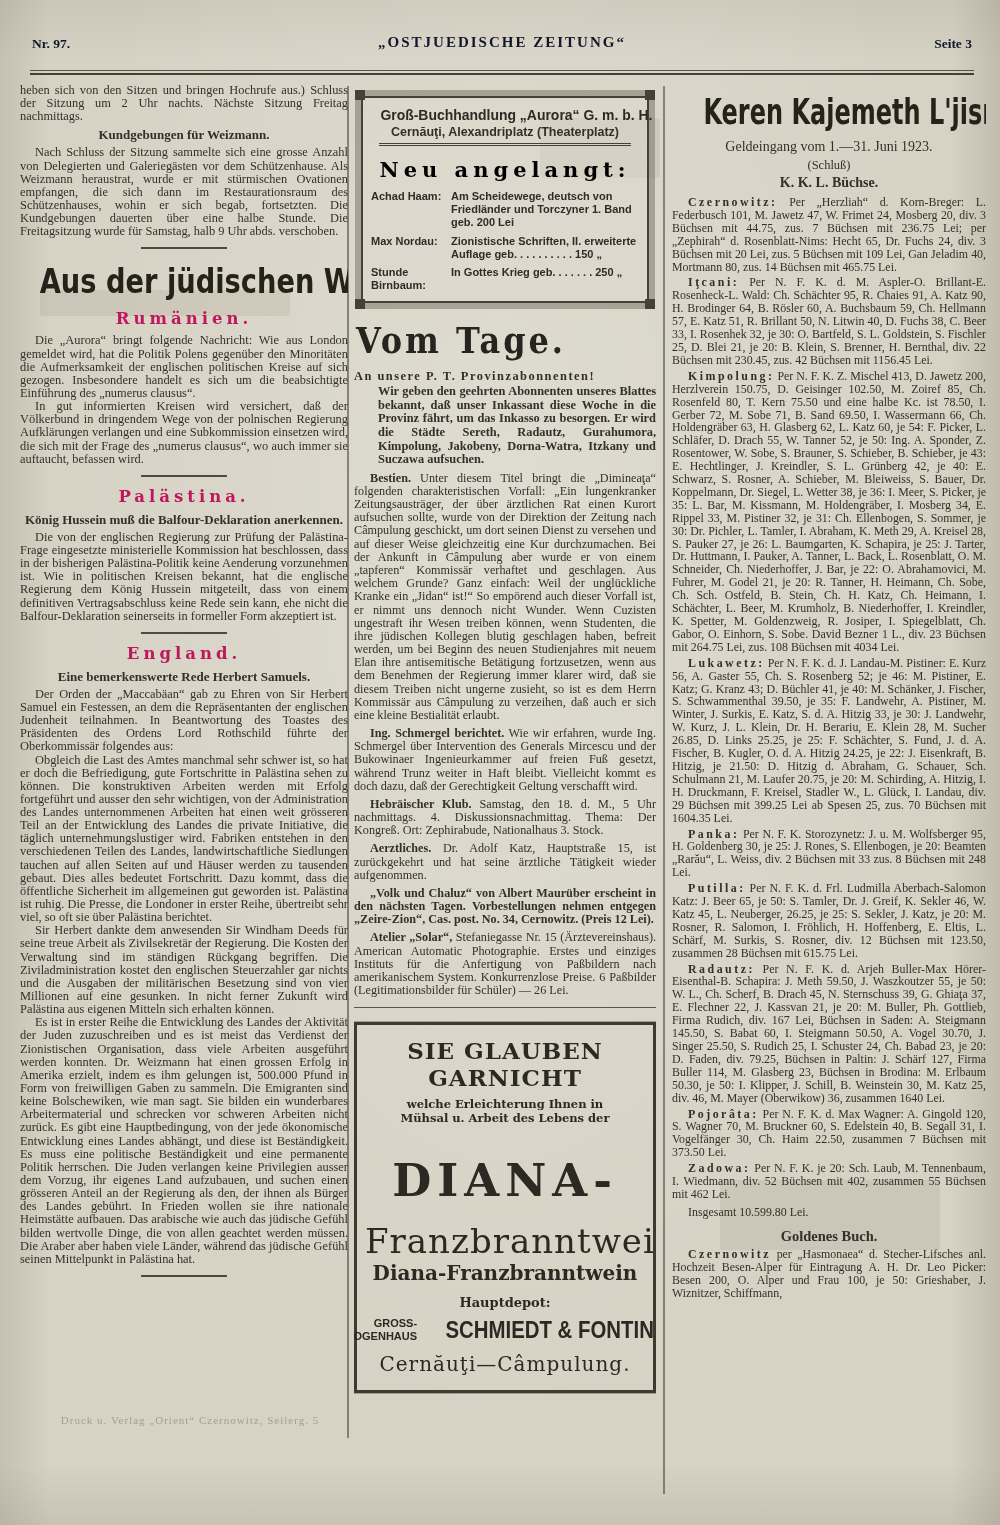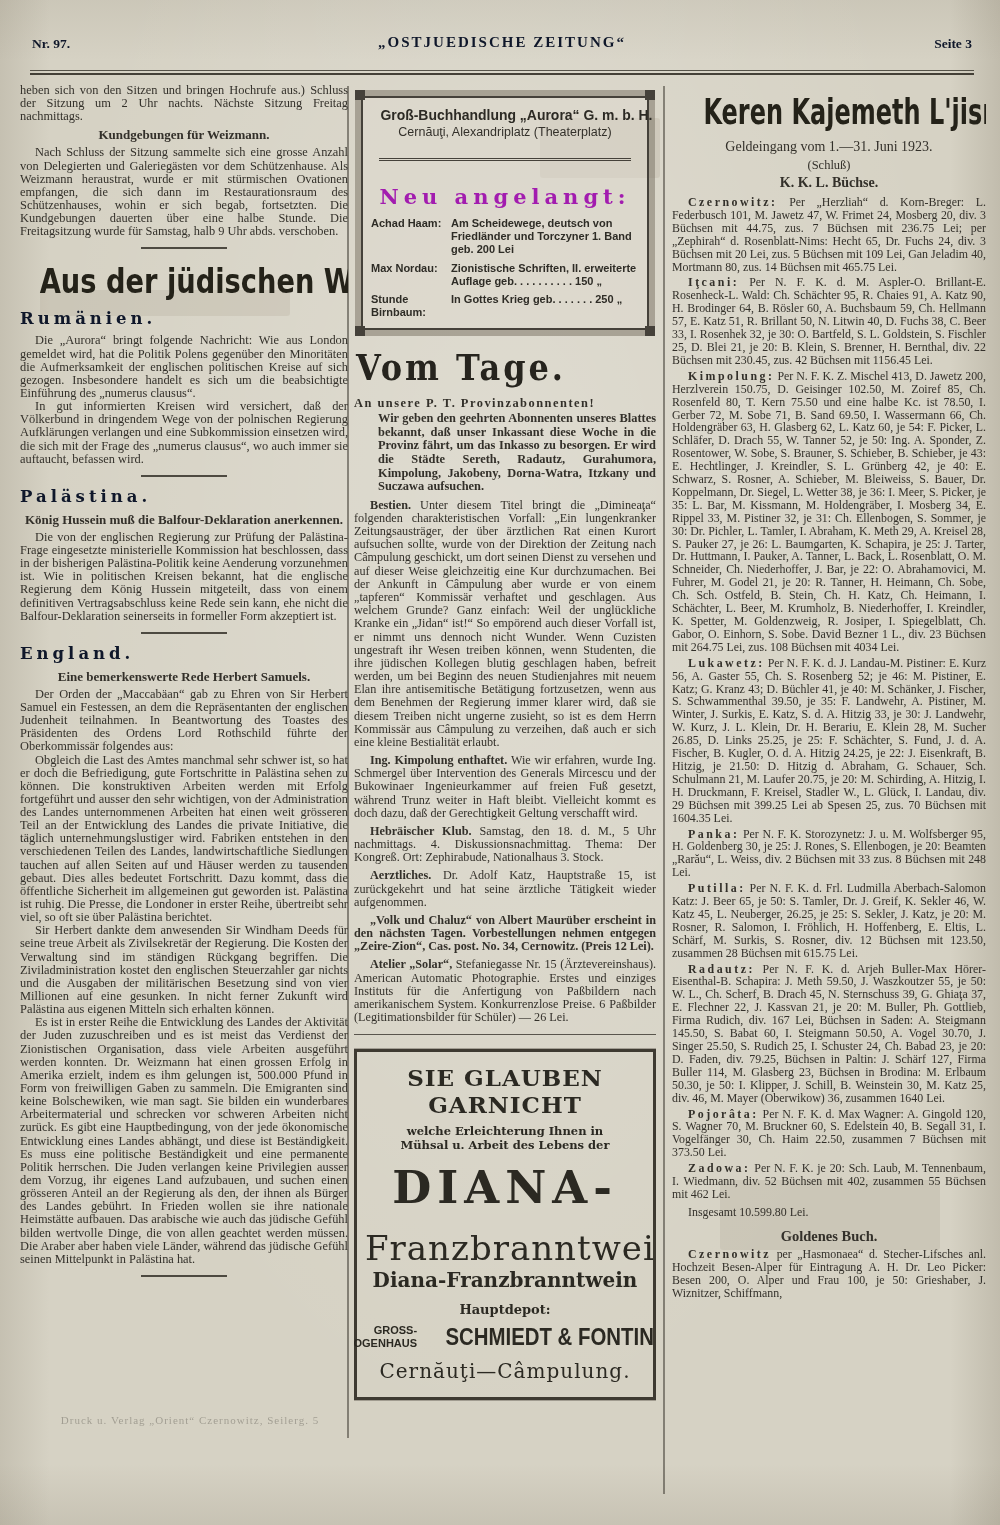--- a/index.html
+++ b/index.html
@@ -27,21 +27,21 @@
   
   .col{position:absolute;top:84px;overflow:hidden;}
   .col-left{left:20px;width:328px;height:1400px;}
   .col-mid{left:354px;width:302px;height:1436px;top:88px;}
   .col-right{left:672px;width:314px;height:1434px;top:88px;}
   
   .blk{margin:0;}
   .blk-cont,.blk-p{font-size:12.4px;line-height:1.06;text-align:justify;}
   .blk-p{text-indent:15px;}
   .blk-subhead{text-align:center;font-weight:bold;font-size:13px;margin:4px 0 3px;}
-  .blk-head{font-weight:bold;font-family:"DejaVu Serif",serif;font-size:16.5px;letter-spacing:4px;margin:10px 0 6px;color:#0f172a;}
+  .blk-head{text-align:center;font-weight:bold;font-family:"DejaVu Serif",serif;font-size:16.5px;letter-spacing:4px;margin:10px 0 6px;color:#be185d;}
   .blk-bigtitle{text-align:center;font-weight:bold;font-family:"DejaVu Sans",sans-serif;font-size:31px;white-space:nowrap;transform:scale(.88,1.1);transform-origin:50% 50%;margin:14px 0 8px;color:#242219;}
   .blk-divider{width:86px;border-top:2px solid rgba(42,39,31,.8);margin:9px auto 8px;}
   .blk-entry,.blk-entry-bold{font-size:12.2px;line-height:1.08;text-align:justify;text-indent:16px;margin-top:5px;}
   .blk-entry-bold{font-weight:bold;}
   .blk-entry .lead,.blk-entry-bold .lead{font-weight:bold;}
   .blk-notice{font-weight:bold;font-size:12.4px;line-height:1.1;margin-top:2px;}
   .blk-notice .lead{display:block;letter-spacing:1.5px;text-indent:0;margin-bottom:1px;}
   .blk-notice .ntext{display:block;padding-left:24px;text-align:justify;}
   .blk-line{font-size:12.2px;text-indent:16px;margin-top:4px;}
   .blk-head2{text-align:center;font-weight:bold;font-size:14.5px;margin:8px 0 3px;}
@@ -56,30 +56,30 @@
   .k-section{text-align:center;font-weight:bold;font-size:14px;margin-bottom:5px;}
   
   .vomtage{font-family:"DejaVu Serif",serif;font-weight:bold;font-size:33px;letter-spacing:3px;margin:16px 0 10px 2px;transform:scale(.97,1.08);transform-origin:0 50%;color:#26241e;}
   .mid-rule{border-top:1.5px solid rgba(45,42,35,.75);margin:10px 0 0;}
   
   .ad-aurora{position:relative;border:2px solid #45413a;box-shadow:0 0 0 6px rgba(125,119,103,.55);margin:8px 7px 18px 7px;padding:8px 8px 4px;background:rgba(222,218,206,.45);}
   .ad-aurora .corner{position:absolute;width:10px;height:10px;background:#45413a;}
   .ad-aurora .c-tl{left:-8px;top:-8px}.ad-aurora .c-tr{right:-8px;top:-8px}
   .ad-aurora .c-bl{left:-8px;bottom:-8px}.ad-aurora .c-br{right:-8px;bottom:-8px}
   .a-title{font-family:"Liberation Sans",sans-serif;font-weight:bold;font-size:15px;text-align:center;white-space:nowrap;transform:scaleX(.93);transform-origin:center;color:#2c2a24;}
-  .a-address{font-family:"Liberation Sans",sans-serif;font-weight:normal;font-size:12.5px;text-align:center;border-bottom:3px double #45413a;padding-bottom:19px;margin:2px 8px 23px;}
-  .a-neu{font-family:"DejaVu Serif",serif;font-weight:bold;font-size:21px;letter-spacing:5px;text-align:center;margin:2px 0 8px;color:#a21caf;}
+  .a-address{font-family:"Liberation Sans",sans-serif;font-weight:bold;font-size:12.5px;text-align:center;border-bottom:3px double #45413a;padding-bottom:4px;margin:2px 8px 11px;}
+  .a-neu{font-family:"DejaVu Serif",serif;font-weight:bold;font-size:21px;letter-spacing:5px;text-align:center;margin:2px 0 8px;color:#000000;}
   .book-row{display:flex;font-family:"Liberation Sans",sans-serif;font-size:11px;font-weight:bold;margin-bottom:5px;line-height:1.2;color:#2e2c26;}
   .book-label{width:80px;flex:none;}
   .book-text{flex:1;}
   
   .ad-diana{border:3px solid #3e3a31;box-shadow:0 0 0 1px rgba(62,58,49,.35);margin-top:14px;padding:12px 8px 14px;text-align:center;font-family:"DejaVu Serif",serif;color:#2b2922;}
   .d1{font-size:23px;font-weight:bold;letter-spacing:1px;}
   .d2{font-size:11.5px;font-weight:bold;width:215px;margin:7px auto 0;line-height:1.2;}
-  .brand1{font-size:45px;font-weight:bold;letter-spacing:6px;margin-top:8px;}
+  .brand1{font-size:45px;font-weight:bold;letter-spacing:6px;margin-top:28px;}
   .brand2{font-size:34px;letter-spacing:1px;margin-top:14px;}
   .dbody{font-size:11.8px;font-weight:bold;width:218px;margin:16px auto 4px;text-align:justify;line-height:1.22;}
   .dproduct{font-size:20px;font-weight:bold;margin-top:0;}
   .ddepot{font-size:13px;font-weight:bold;margin-top:10px;}
   .dstore{display:flex;align-items:center;justify-content:center;gap:10px;margin-top:6px;}
   .store-small{font-family:"Liberation Sans",sans-serif;font-weight:bold;font-size:11px;line-height:1.15;text-align:right;}
   .store-big{font-family:"Liberation Sans",sans-serif;font-weight:bold;font-size:24px;white-space:nowrap;transform:scaleX(.85);transform-origin:center;}
   .dcities{font-size:20px;letter-spacing:1px;margin-top:8px;}
   
   .imprint{position:absolute;left:60px;top:1414px;width:260px;text-align:center;font-size:11px;letter-spacing:1px;opacity:.32;}
@@ -147,21 +147,21 @@
     </div>
   </div>
 
   <div class="vomtage">Vom Tage.</div>
   <div>
       <div class="blk blk-notice">
         <span class="lead">An unsere P. T. Provinzabonnenten!</span>
         <span class="ntext">Wir geben den geehrten Abonnenten unseres Blattes bekannt, daß unser Inkassant diese Woche in die Provinz fährt, um das Inkasso zu besorgen. Er wird die Städte Sereth, Radautz, Gurahumora, Kimpolung, Jakobeny, Dorna-Watra, Itzkany und Suczawa aufsuchen.</span>
       </div>
       <div class="blk blk-entry"><span class="lead">Bestien.</span> Unter diesem Titel bringt die „Dimineaţa“ folgenden charakteristischen Vorfall: „Ein lungenkranker Zeitungsausträger, der über ärztlichen Rat einen Kurort aufsuchen sollte, wurde von der Direktion der Zeitung nach Câmpulung geschickt, um dort seinen Dienst zu versehen und auf dieser Weise gleichzeitig eine Kur durchzumachen. Bei der Ankunft in Câmpulung aber wurde er von einem „tapferen“ Kommissär verhaftet und geschlagen. Aus welchem Grunde? Ganz einfach: Weil der unglückliche Kranke ein „Jidan“ ist!“ So empörend auch dieser Vorfall ist, er nimmt uns dennoch nicht Wunder. Wenn Cuzisten ungestraft ihr Wesen treiben können, wenn Studenten, die ihre jüdischen Kollegen blutig geschlagen haben, befreit werden, um bei Beginn des neuen Studienjahres mit neuem Elan ihre antisemitische Betätigung fortzusetzen, wenn aus dem Benehmen der Regierung immer klarer wird, daß sie diesem Treiben nicht ungerne zusieht, so ist es dem Herrn Kommissär aus Câmpulung zu verzeihen, daß auch er sich eine kleine Bestialität erlaubt.</div>
-      <div class="blk blk-entry"><span class="lead">Ing. Kimpolung enthaftet.</span> Wie wir erfahren, wurde Ing. Schmergel über Intervention des Generals Mircescu und der Bukowinaer Ingenieurkammer auf freien Fuß gesetzt, während Trunz weiter in Haft bleibt. Vielleicht kommt es doch dazu, daß der Gerechtigkeit Geltung verschafft wird.</div>
+      <div class="blk blk-entry"><span class="lead">Ing. Schmergel berichtet.</span> Wie wir erfahren, wurde Ing. Schmergel über Intervention des Generals Mircescu und der Bukowinaer Ingenieurkammer auf freien Fuß gesetzt, während Trunz weiter in Haft bleibt. Vielleicht kommt es doch dazu, daß der Gerechtigkeit Geltung verschafft wird.</div>
       <div class="blk blk-entry"><span class="lead">Hebräischer Klub.</span> Samstag, den 18. d. M., 5 Uhr nachmittags. 4. Diskussionsnachmittag. Thema: Der Kongreß. Ort: Zephirabude, Nationalhaus 3. Stock.</div>
       <div class="blk blk-entry"><span class="lead">Aerztliches.</span> Dr. Adolf Katz, Hauptstraße 15, ist zurückgekehrt und hat seine ärztliche Tätigkeit wieder aufgenommen.</div>
       <div class="blk blk-entry-bold"><span class="lead">„Volk und Chaluz“</span> von Albert Maurüber erscheint in den nächsten Tagen. Vorbestellungen nehmen entgegen „Zeire-Zion“, Cas. post. No. 34, Cernowitz. (Preis 12 Lei).</div>
       <div class="blk blk-entry"><span class="lead">Atelier „Solar“,</span> Stefaniegasse Nr. 15 (Ärztevereinshaus). American Automatic Photographie. Erstes und einziges Instituts für die Anfertigung von Paßbildern nach amerikanischem System. Konkurrenzlose Preise. 6 Paßbilder (Legitimationsbilder für Schüler) — 26 Lei.</div>
     </div>
   <div class="mid-rule"></div>
 
   <div class="ad-diana">
     <div class="d1">SIE GLAUBEN GARNICHT</div>
     <div class="d2">welche Erleichterung Ihnen in Mühsal u. Arbeit des Lebens der</div>

